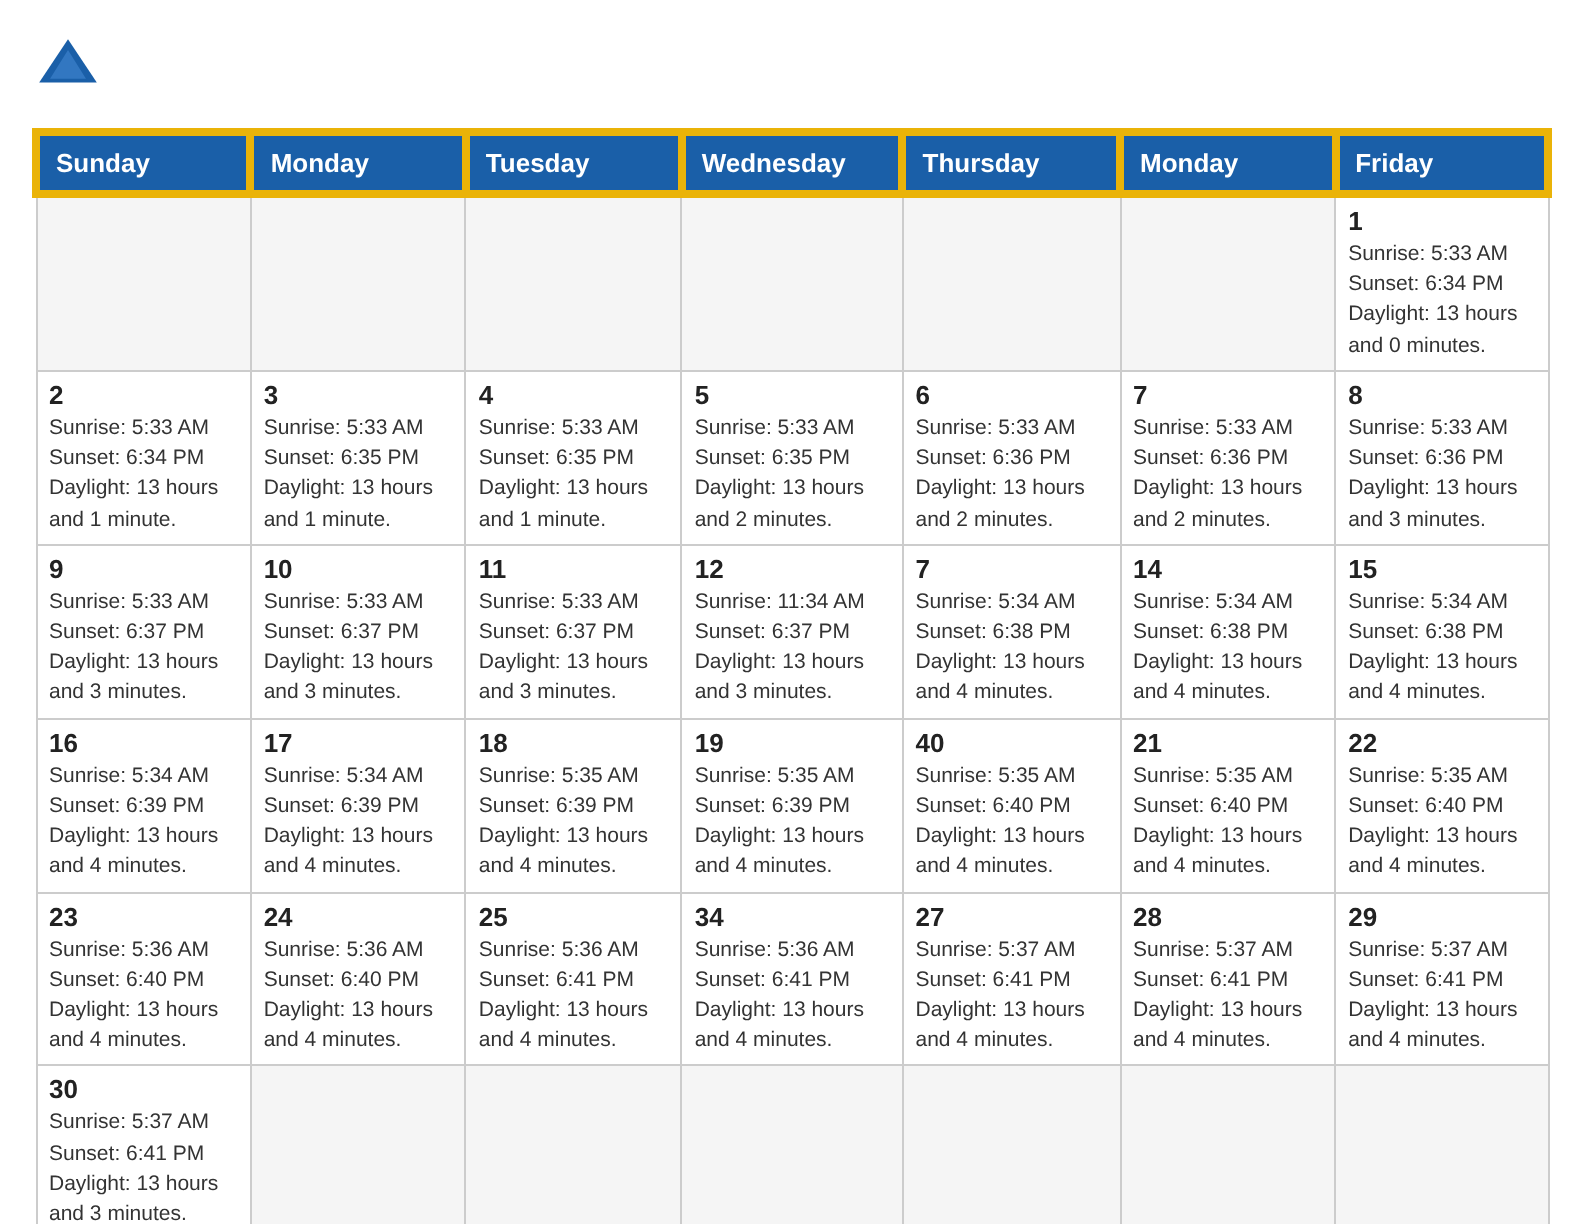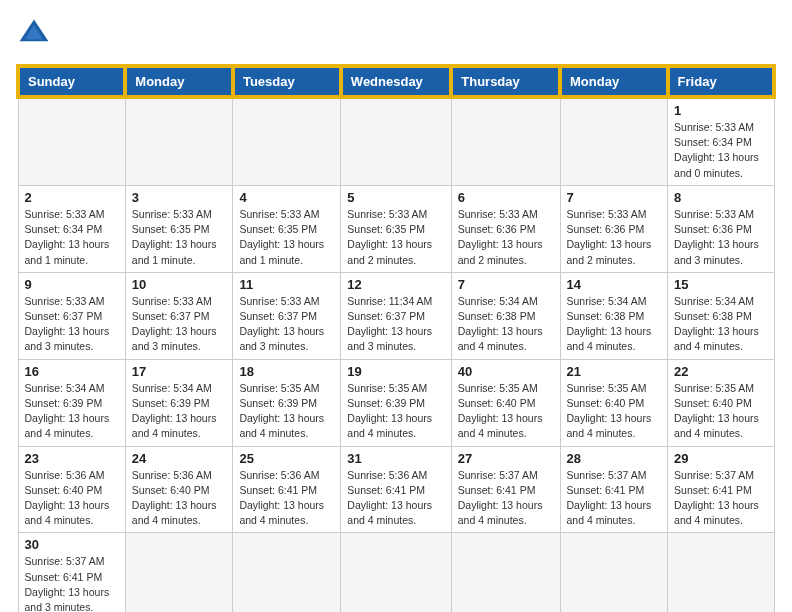--- a/index.html
+++ b/index.html
@@ -282,21 +282,21 @@
 Sunset: 6:40 PM
 Daylight: 13 hours and 4 minutes.</div>
         </td>
         <td>
           <span class="day-number">25</span>
           <div class="day-info">Sunrise: 5:36 AM
 Sunset: 6:41 PM
 Daylight: 13 hours and 4 minutes.</div>
         </td>
         <td>
-          <span class="day-number">31</span>
+          <span class="day-number">34</span>
           <div class="day-info">Sunrise: 5:36 AM
 Sunset: 6:41 PM
 Daylight: 13 hours and 4 minutes.</div>
         </td>
         <td>
           <span class="day-number">27</span>
           <div class="day-info">Sunrise: 5:37 AM
 Sunset: 6:41 PM
 Daylight: 13 hours and 4 minutes.</div>
         </td>

